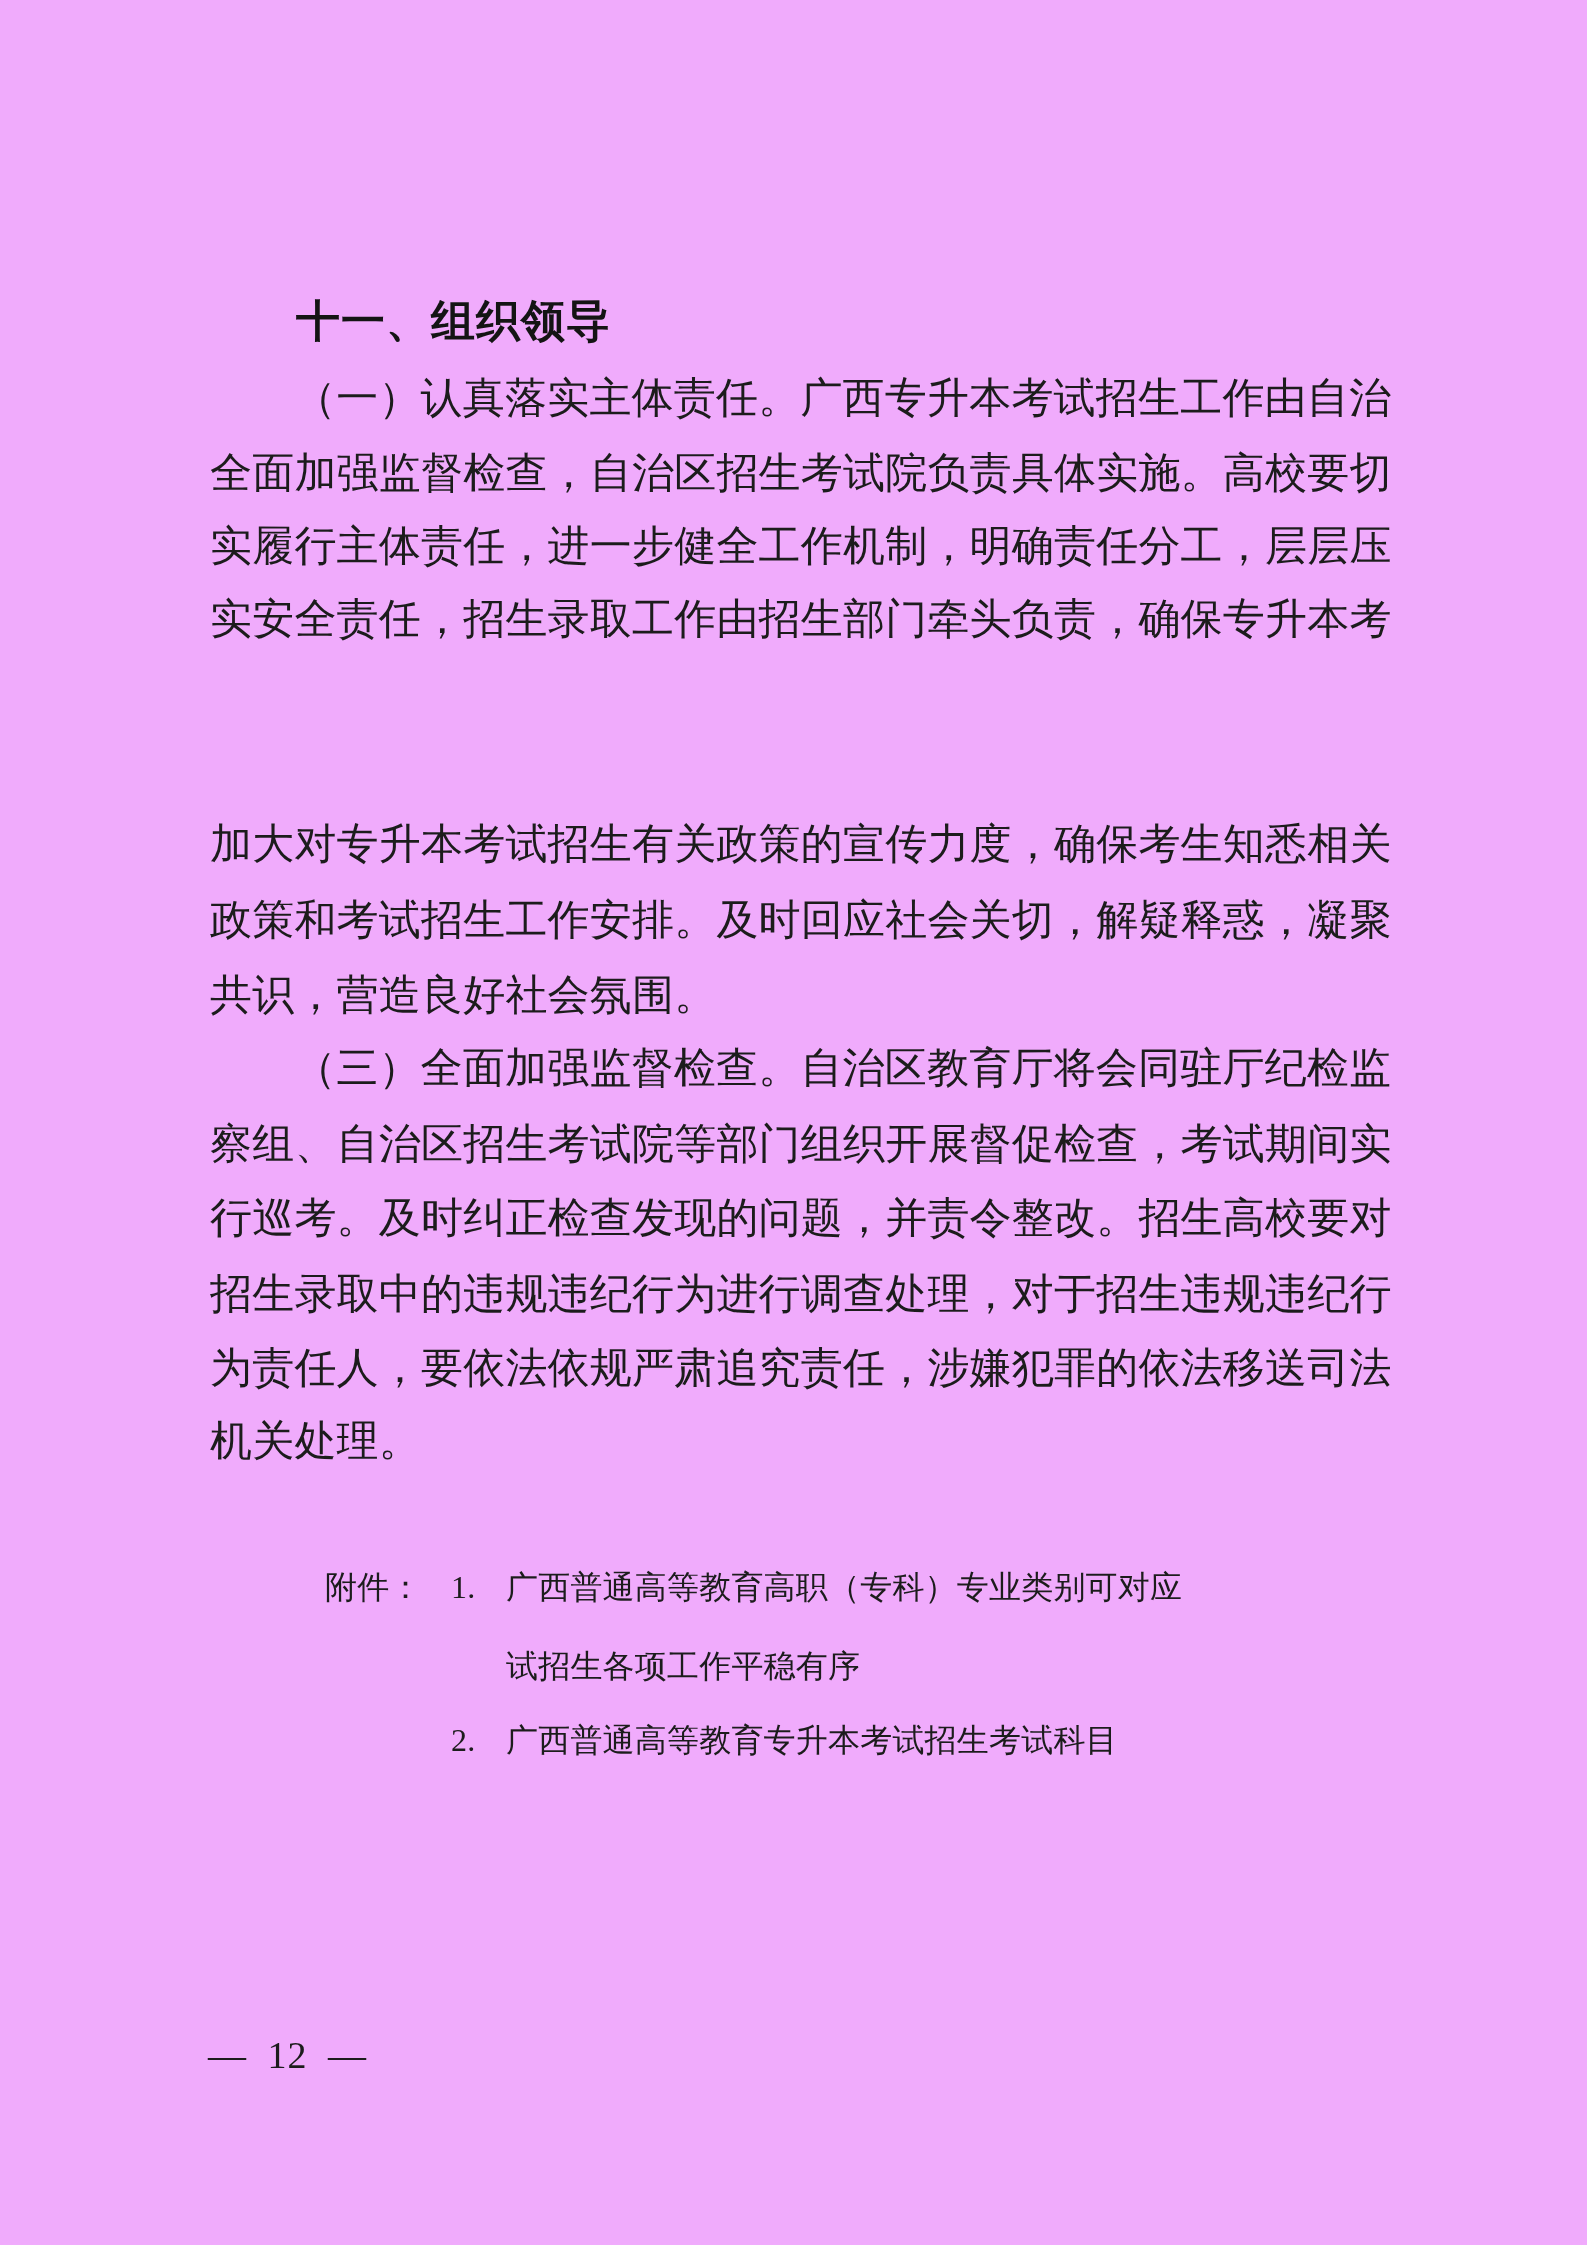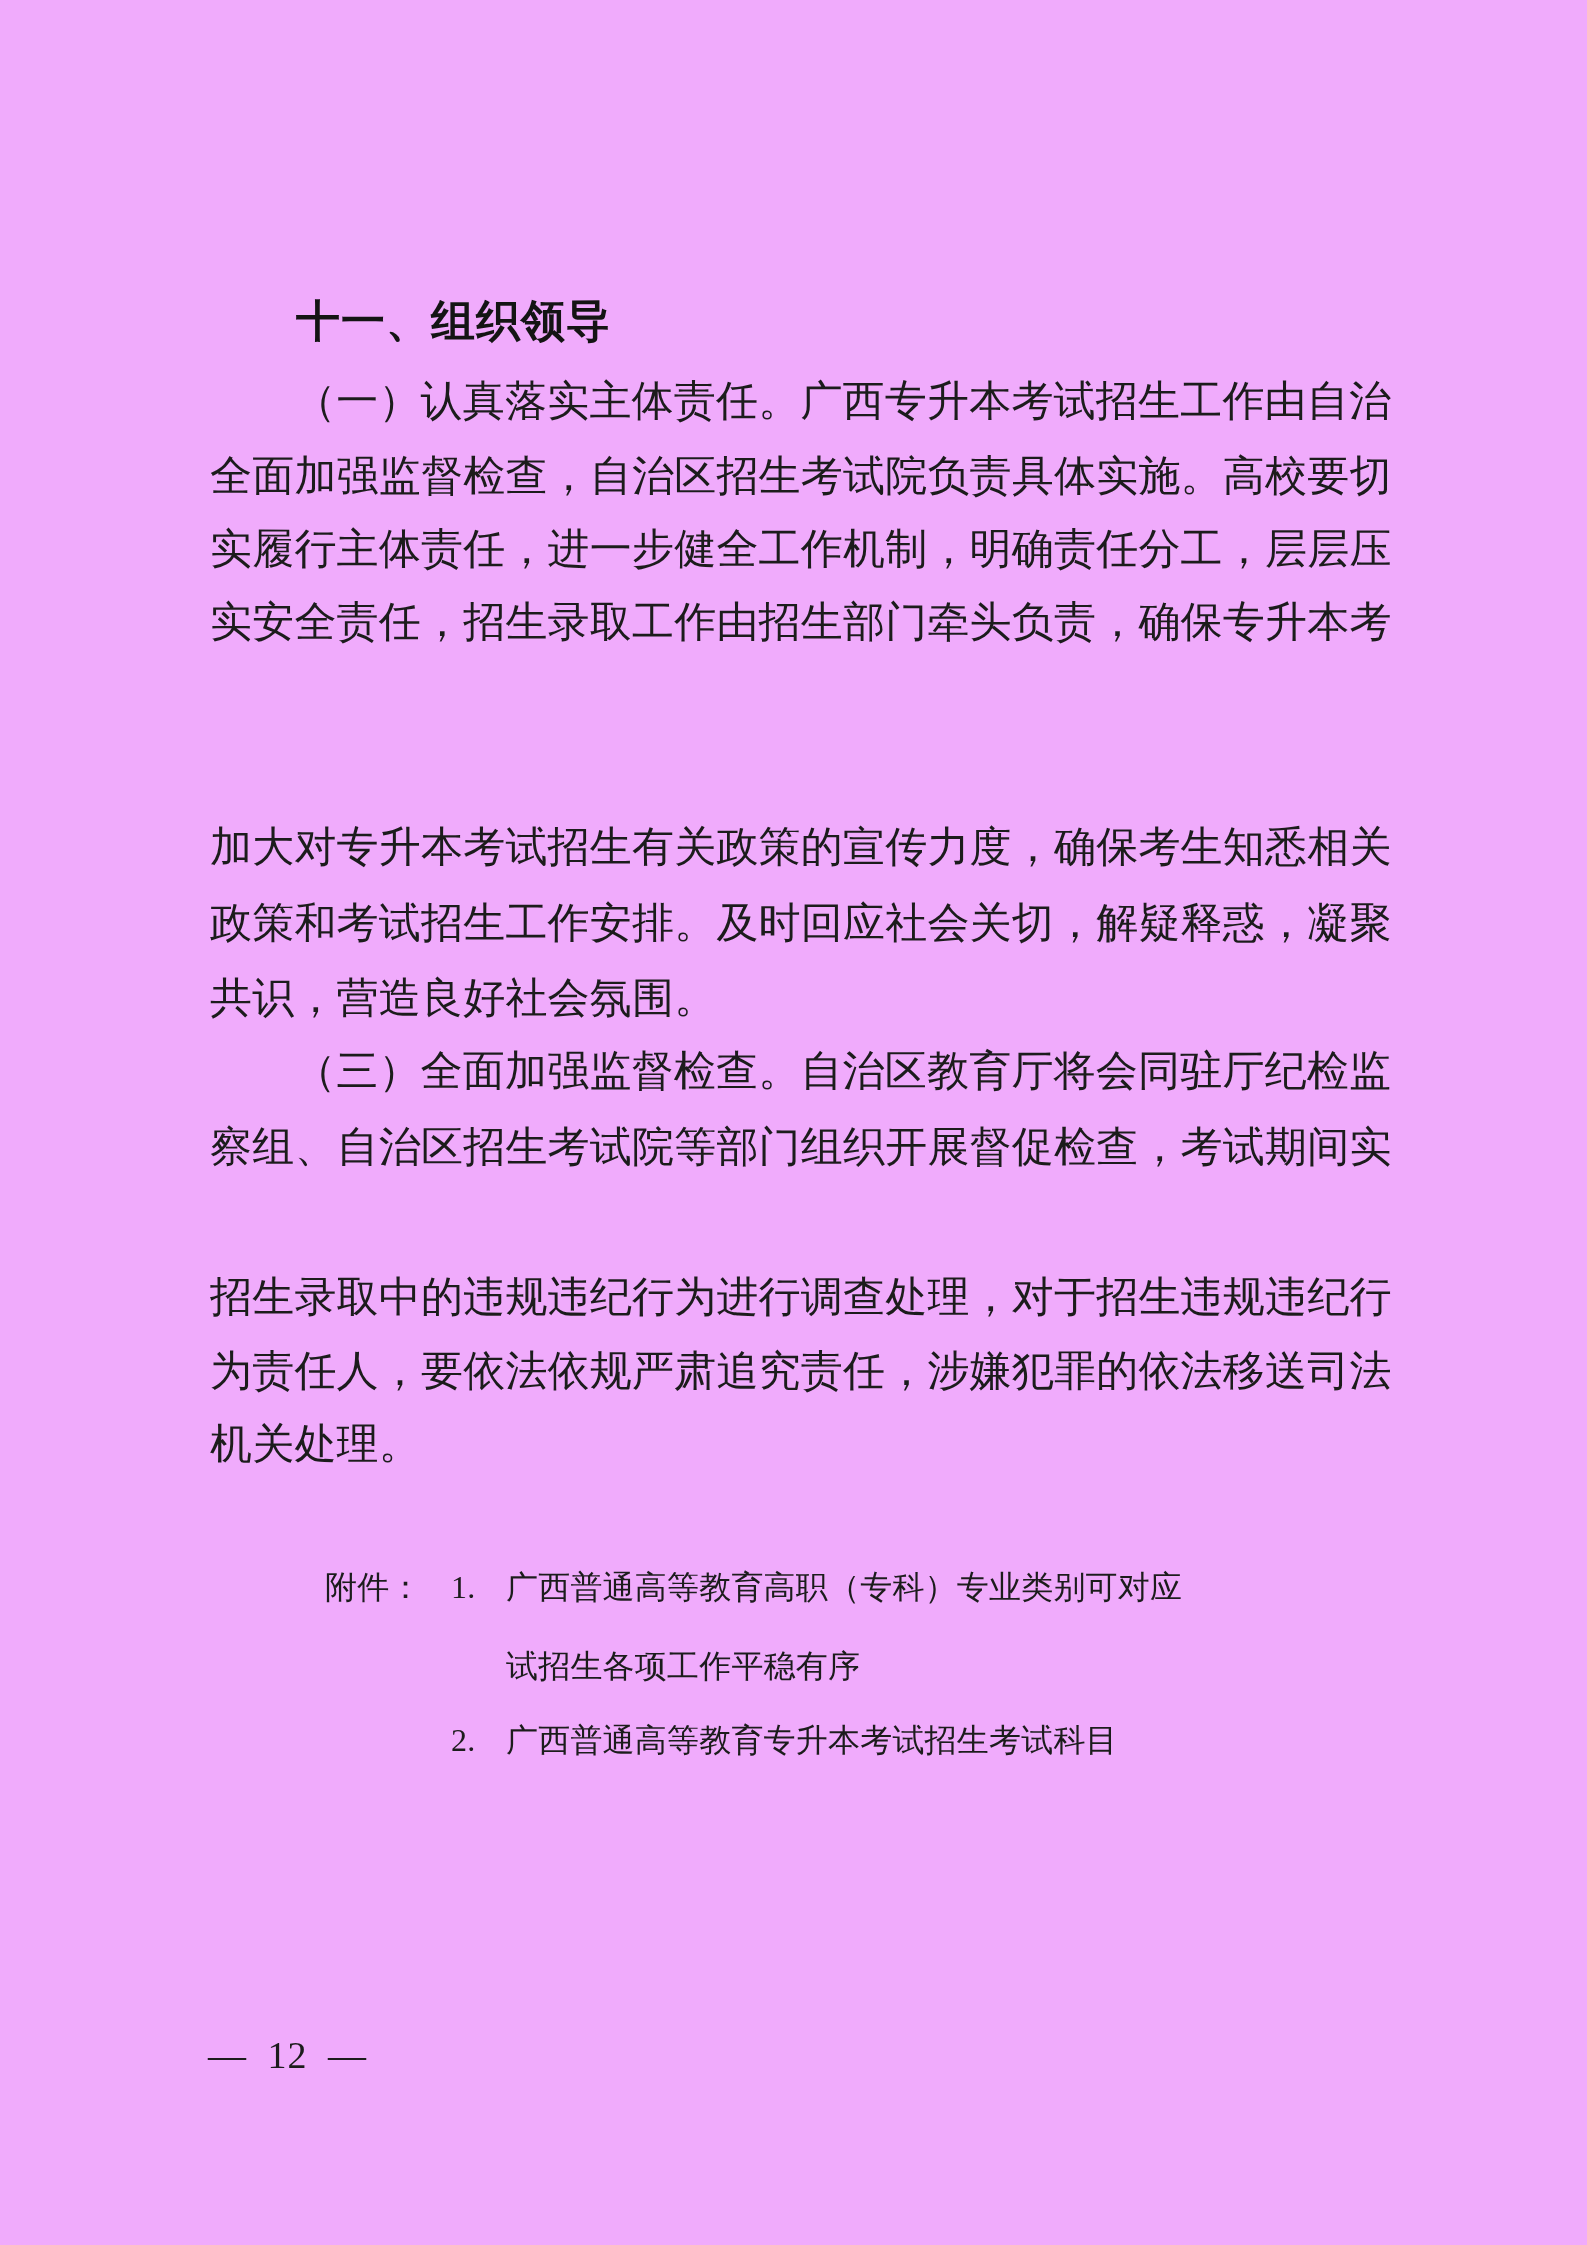--- a/index.html
+++ b/index.html
@@ -27,20 +27,21 @@
   }
   .line {
     position: absolute;
     left: 210px;
     width: 1182px;
     font-size: 42px;
     line-height: 1;
     letter-spacing: 0.2px;
     white-space: nowrap;
     color: #1c1c1c;
+    font-family: Liberation Mono, monospace;
   }
   .line.indent { left: 294px; width: 1098px; }
   .att-line {
     position: absolute;
     font-size: 32px;
     line-height: 1;
     letter-spacing: 0.2px;
     white-space: nowrap;
     color: #1c1c1c;
   }
@@ -69,20 +70,21 @@
   <div class="line" style="top:455px">全面加强监督检查，自治区招生考试院负责具体实施。高校要切</div>
   <div class="line" style="top:601px">实安全责任，招生录取工作由招生部门牵头负责，确保专升本考</div>
   <div class="line" style="top:528px">实履行主体责任，进一步健全工作机制，明确责任分工，层层压</div>
 
   <div class="line" style="top:826px">加大对专升本考试招生有关政策的宣传力度，确保考生知悉相关</div>
   <div class="line" style="top:902px">政策和考试招生工作安排。及时回应社会关切，解疑释惑，凝聚</div>
   <div class="line" style="top:977px">共识，营造良好社会氛围。</div>
 
   <div class="line indent" style="top:1050px">（三）全面加强监督检查。自治区教育厅将会同驻厅纪检监</div>
   <div class="line" style="top:1126px">察组、自治区招生考试院等部门组织开展督促检查，考试期间实</div>
+  <div class="line" style="top:1200px">行巡考。及时纠正检查发现的问题，并责令整改。招生高校要对</div>
   <div class="line" style="top:1276px">招生录取中的违规违纪行为进行调查处理，对于招生违规违纪行</div>
   <div class="line" style="top:1350px">为责任人，要依法依规严肃追究责任，涉嫌犯罪的依法移送司法</div>
   <div class="line" style="top:1423px">机关处理。</div>
 
   <div class="att-line" style="left:325px; top:1571px">
     <span class="att-label">附件：</span><span class="att-num">1.</span><span>广西普通高等教育高职（专科）专业类别可对应</span>
   </div>
 
   <div class="att-line" style="left:506px; top:1650px">
     <span>试招生各项工作平稳有序</span>

